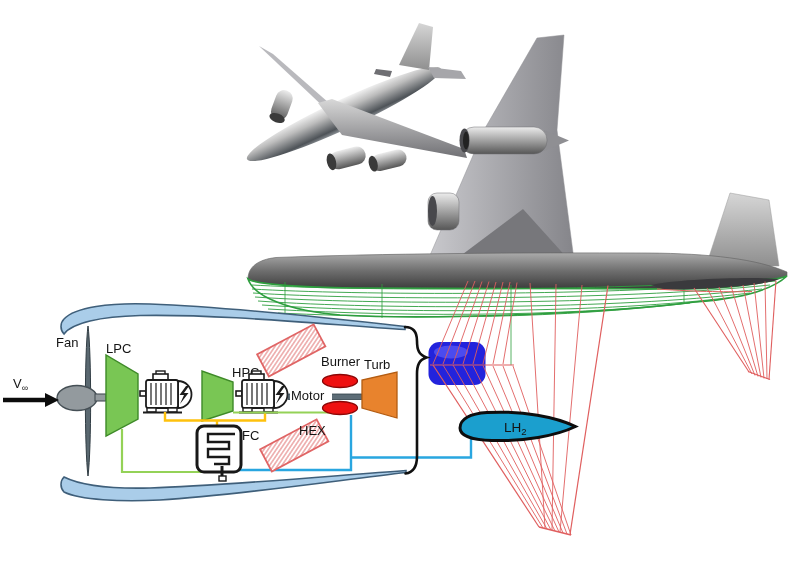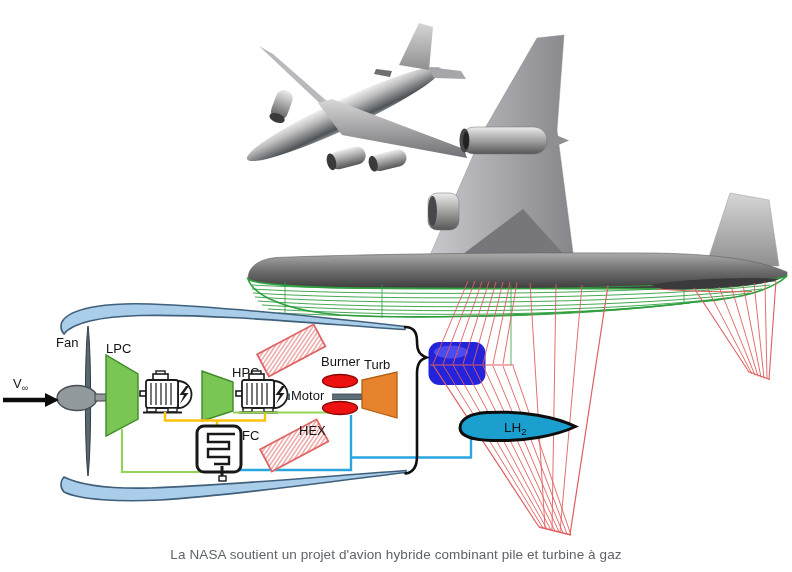--- a/index.html
+++ b/index.html
@@ -231,14 +231,13 @@
 
     <path d="M405,319 C414,319 417,325 417,333 C417,342 419,347 426.5,349.5 C419,352 417,357 417,366 L417,448 C417,457 414,464.5 405.5,465.5" fill="none" stroke="#101010" stroke-width="2.6" stroke-linecap="round"></path>
   </g>
 
   <g>
     <path d="M460,420 C460,411 470,405.5 487,404.5 C523,402.5 556,409 575.5,418.5 C556,428 523,433.5 492,432.5 C472,432 460,427.5 460,420 Z" stroke="#0d0d0d" stroke-width="3" fill="#1b9fce"></path>
     <text x="504" y="424" font-size="13.5" fill="#ffffff"><tspan>LH</tspan><tspan font-size="9.5" dy="3">2</tspan></text>
   </g>
 </svg>
 
-<div class="caption">La NASA soutient un projet d'avion hybride combinant pile et turbine à gaz</div>
 </div>
 
 </body></html>

